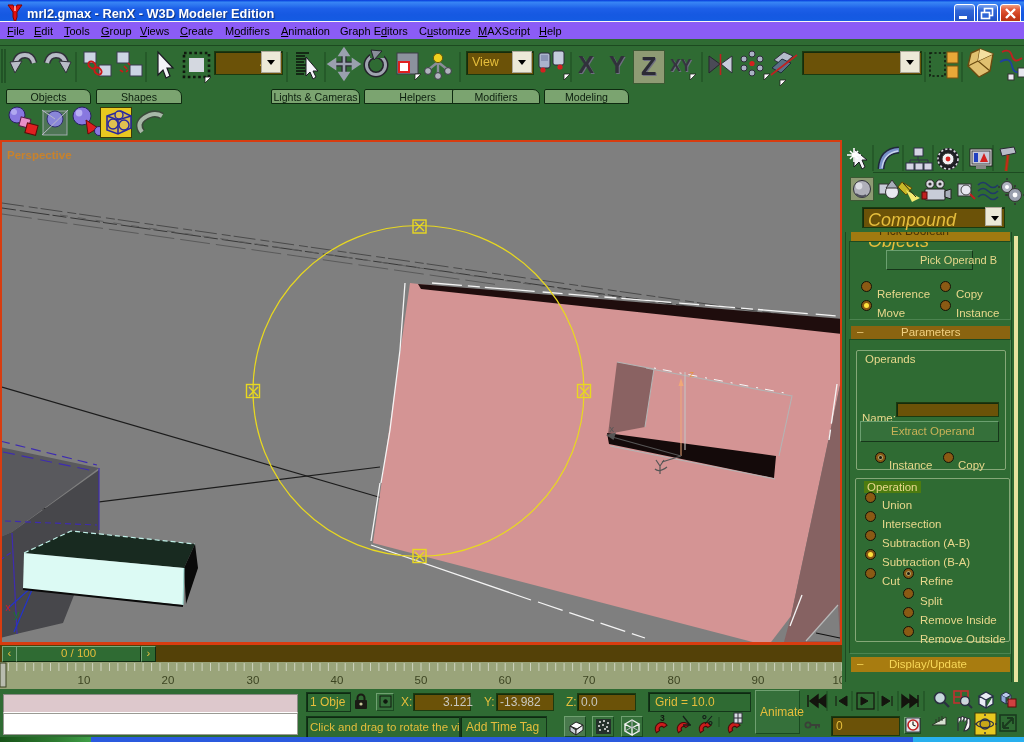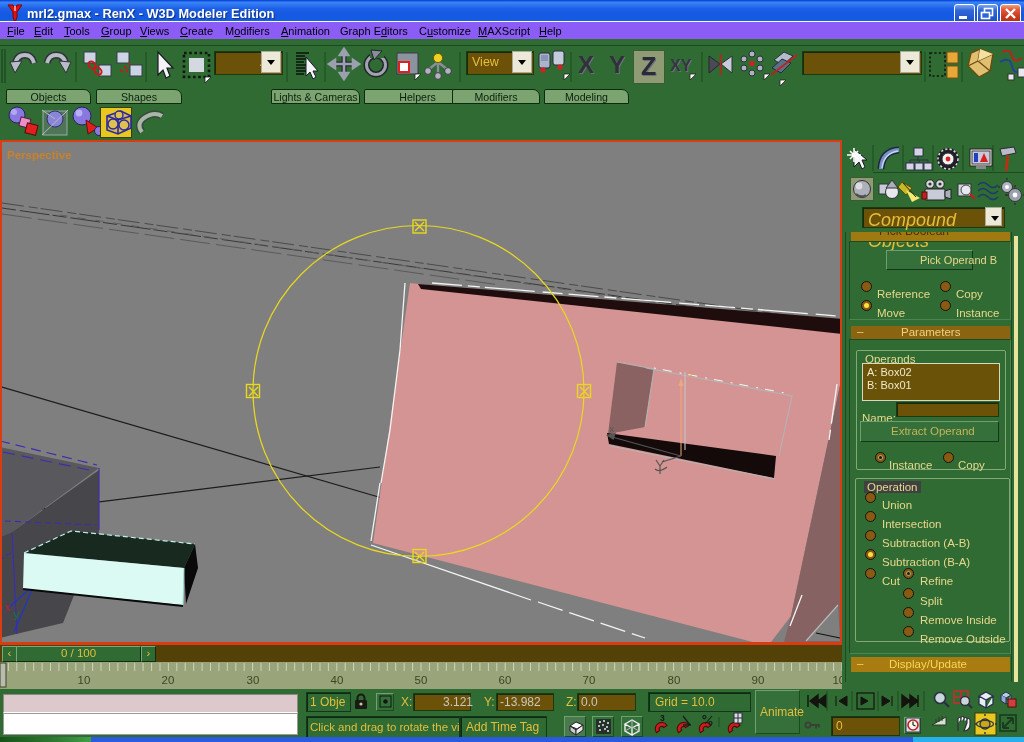--- a/index.html
+++ b/index.html
@@ -469,35 +469,31 @@
 <span class="rad" style="left:98px;top:160px;"></span>
     <span class="plbl" style="left:114px;top:158px;">Instance</span>
 
 <div class="rollhdr abs" style="left:9px;top:186px;width:159px;height:13px;">
   <span style="position:absolute;left:6px;top:-1px;color:#f0d080;">–</span>
   <span style="position:absolute;left:50px;top:0px;color:#f0d080;">Parameters</span>
     </div>
 <div class="abs" style="left:7px;top:199px;width:160px;height:313px;border:1px solid #1d4a21;border-right-color:#4c8450;border-bottom-color:#4c8450;"></div>
 <div class="grp" style="left:14px;top:210px;width:148px;height:118px;"></div>
 <span class="plbl" style="left:20px;top:204px;background:#2f6b33;padding:0 3px;">Operands</span>
-<div class="abs" style="left:20px;top:223px;width:136px;height:36px;background:#6a5208;border:1px solid #d8d8c0;color:#f0e8c8;font-size:11px;">
-  <div style="padding:2px 0 0 4px;">A: Box02</div>
-      <div style="padding:1px 0 0 4px;">B: Box01</div>
-    </div>
 <span class="plbl" style="left:20px;top:263px;">Name:</span>
 <div class="bfield" style="left:54px;top:262px;width:101px;height:13px;"></div>
 <div class="gbtn" style="left:18px;top:281px;width:139px;height:21px;border-color:#6ca070 #16361a #16361a #6ca070;">
       <span style="position:absolute;left:30px;top:3px;color:#c8b258;font-size:11.5px;">Extract Operand</span>
     </div>
 <span class="rad dsel" style="left:33px;top:312px;"></span>
     <span class="plbl" style="left:47px;top:310px;">Instance</span>
 <span class="rad" style="left:101px;top:312px;"></span>
     <span class="plbl" style="left:116px;top:310px;">Copy</span>
 <div class="grp" style="left:13px;top:338px;width:153px;height:162px;"></div>
-<span class="plbl" style="left:22px;top:332px;background:#404040;padding:0 3px;">Operation</span>
+<span class="plbl" style="left:22px;top:332px;background:#4d7c0f;padding:0 3px;">Operation</span>
 <span class="rad" style="left:23px;top:352px;"></span>
     <span class="plbl" style="left:40px;top:350px;">Union</span>
 <span class="rad" style="left:23px;top:371px;"></span>
     <span class="plbl" style="left:40px;top:369px;">Intersection</span>
 <span class="rad" style="left:23px;top:390px;"></span>
     <span class="plbl" style="left:40px;top:388px;">Subtraction (A-B)</span>
 <span class="rad sel" style="left:23px;top:409px;"></span>
     <span class="plbl" style="left:40px;top:407px;">Subtraction (B-A)</span>
 <span class="rad" style="left:23px;top:428px;"></span>
     <span class="plbl" style="left:40px;top:426px;">Cut</span>

